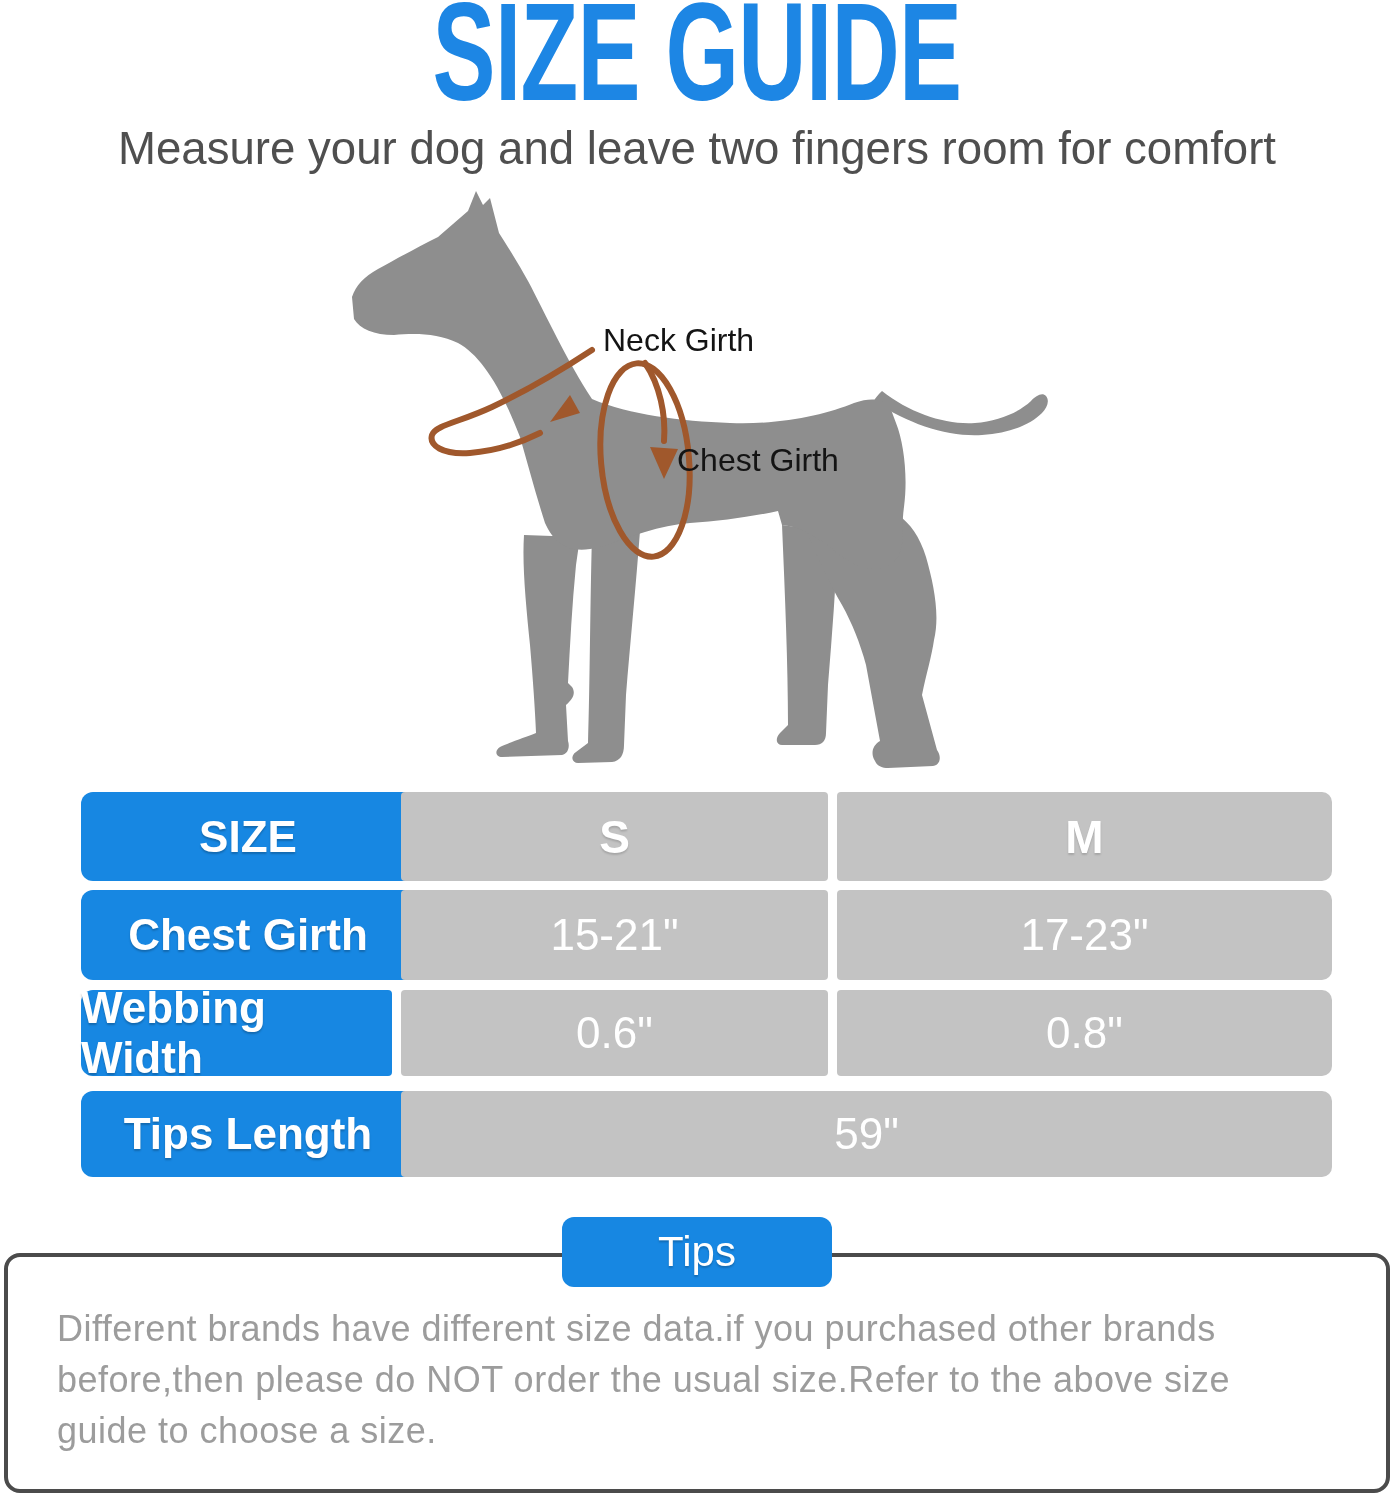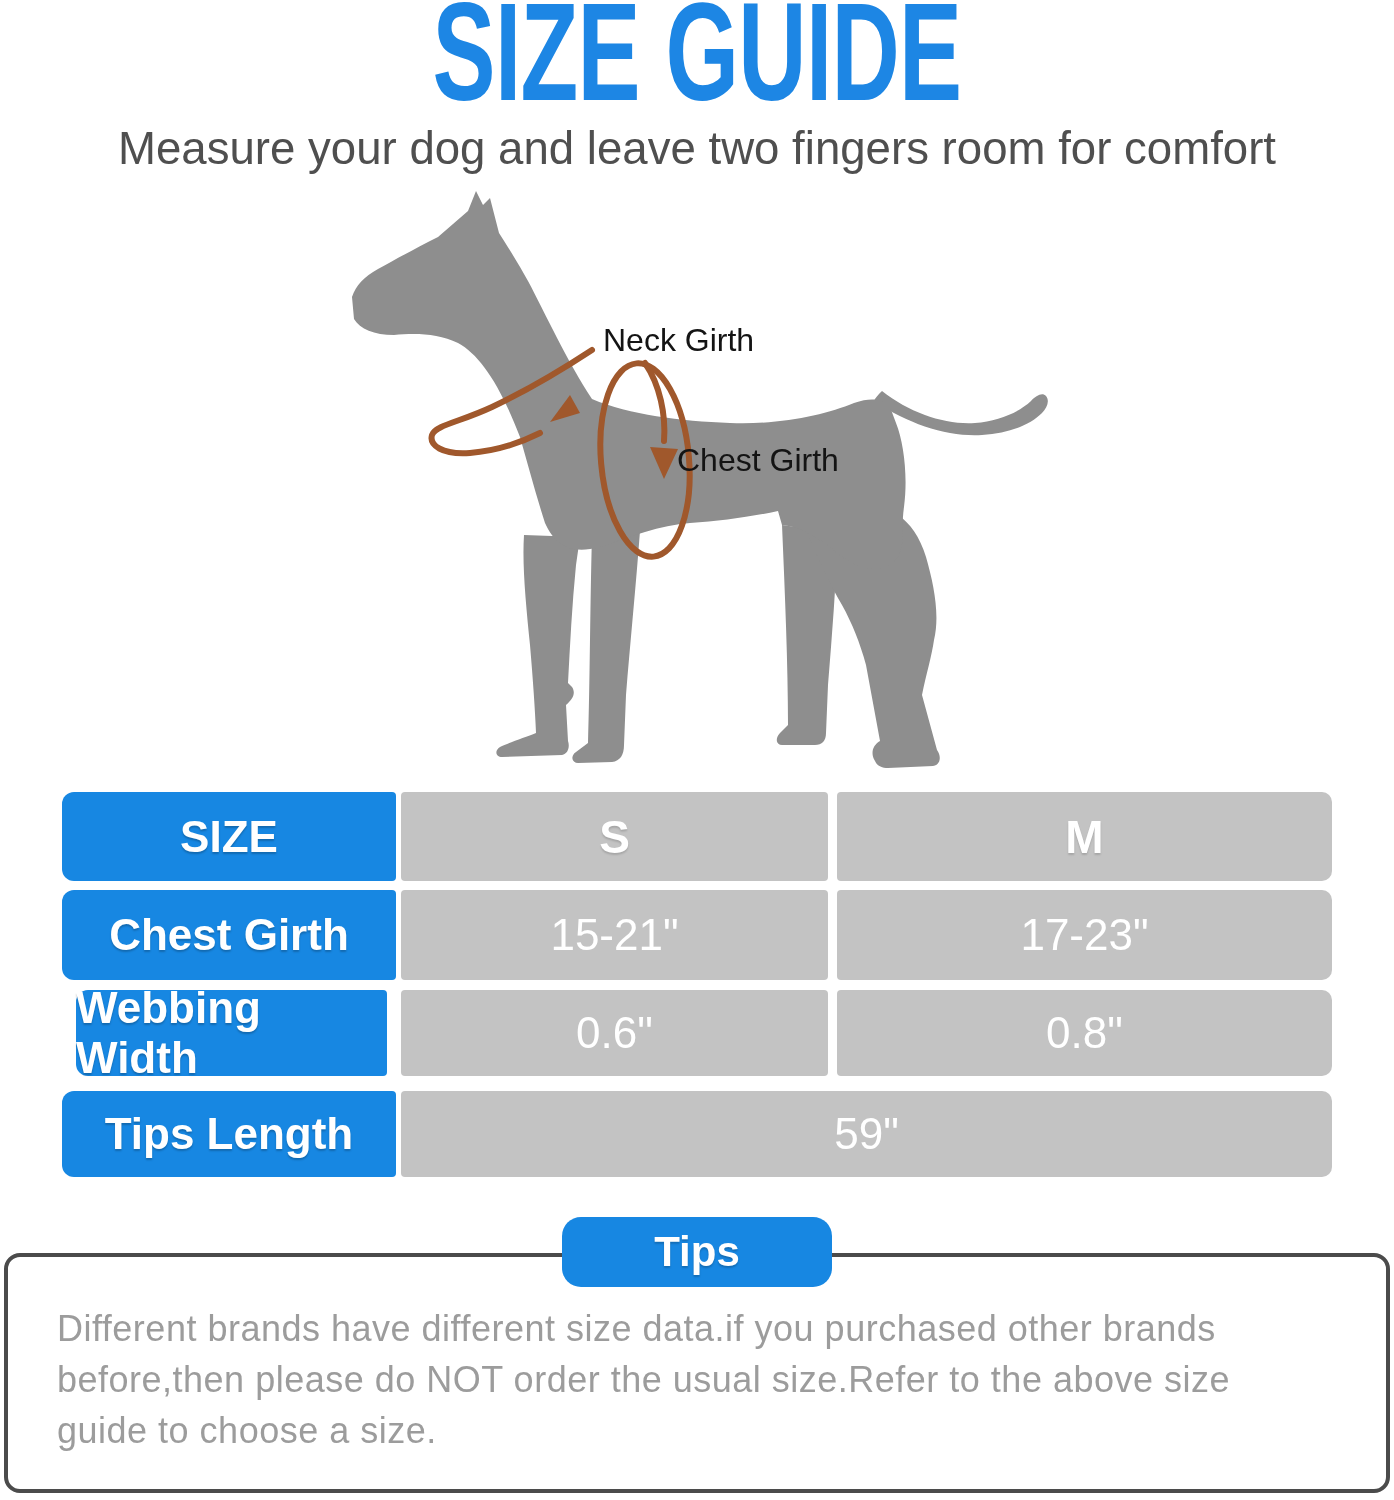--- a/index.html
+++ b/index.html
@@ -21,34 +21,35 @@
   .dog-svg{position:absolute;left:330px;top:185px;width:740px;height:600px;}
   .girth-label{font-size:32px;fill:#141414;font-weight:400;}
   .cell{
     position:absolute;display:flex;align-items:center;justify-content:center;
     box-sizing:border-box;
   }
   .c-blue{
     background:#1787e2;color:#ffffff;font-weight:700;font-size:44px;
     border-radius:12px 4px 4px 12px;
     text-shadow:0 2px 2px rgba(0,0,0,0.22);
+    margin-left:19px;
   }
   .c-gray{background:#c3c3c3;color:#ffffff;}
   .c-gray.hdr{font-weight:700;font-size:46px;text-shadow:0 2px 2px rgba(0,0,0,0.15);}
   .c-gray.val{font-weight:400;font-size:44px;}
   .c-right{border-radius:4px 10px 10px 4px;}
   .c-mid{border-radius:4px;}
   .tips-box{
     position:absolute;left:4px;top:1253px;width:1386px;height:240px;
     box-sizing:border-box;border:4px solid #4b4b4b;border-radius:16px;background:#ffffff;
   }
   .tips-badge{
     position:absolute;left:562px;top:1217px;width:270px;height:70px;
-    background:#1787e2;border-radius:19px;display:flex;align-items:center;justify-content:center;
-    color:#ffffff;font-weight:700;font-size:42px;z-index:2;
+    background:#1787e2;border-radius:12px;display:flex;align-items:center;justify-content:center;
+    color:#ffffff;font-weight:400;font-size:42px;z-index:2;
     text-shadow:0 2px 2px rgba(0,0,0,0.2);
   }
   .tips-text{
     position:absolute;left:0;top:0;box-sizing:border-box;width:100%;
     padding:46px 70px 0 29px;
     font-size:36px;line-height:51px;color:#9c9c9c;font-weight:400;
     white-space:pre-line;letter-spacing:0.5px;margin-left:20px;
   }
 </style>
 </head>
@@ -164,21 +165,21 @@
   <div>
 
     <div class="cell c-blue" style="left:62px;top:792px;width:334px;height:89px;">SIZE</div>
     <div class="cell c-gray hdr c-mid" style="left:401px;top:792px;width:427px;height:89px;">S</div>
     <div class="cell c-gray hdr c-right" style="left:837px;top:792px;width:495px;height:89px;">M</div>
 
     <div class="cell c-blue" style="left:62px;top:890px;width:334px;height:90px;">Chest Girth</div>
     <div class="cell c-gray val c-mid" style="left:401px;top:890px;width:427px;height:90px;">15-21"</div>
     <div class="cell c-gray val c-right" style="left:837px;top:890px;width:495px;height:90px;">17-23"</div>
 
-    <div class="cell c-blue" style="left:76px;top:990px;width:311px;height:86px;">Webbing Width</div>
+    <div class="cell c-blue" style="left:62px;top:990px;width:311px;height:86px;">Webbing Width</div>
     <div class="cell c-gray val c-mid" style="left:401px;top:990px;width:427px;height:86px;">0.6"</div>
     <div class="cell c-gray val c-right" style="left:837px;top:990px;width:495px;height:86px;">0.8"</div>
 
     <div class="cell c-blue" style="left:62px;top:1091px;width:334px;height:86px;">Tips Length</div>
     <div class="cell c-gray val c-right" style="left:401px;top:1091px;width:931px;height:86px;">59"</div>
   </div>
 
   <div class="tips-box">
     <div class="tips-text">Different brands have different size data.if you purchased other brands
 before,then please do NOT order the usual size.Refer to the above size

